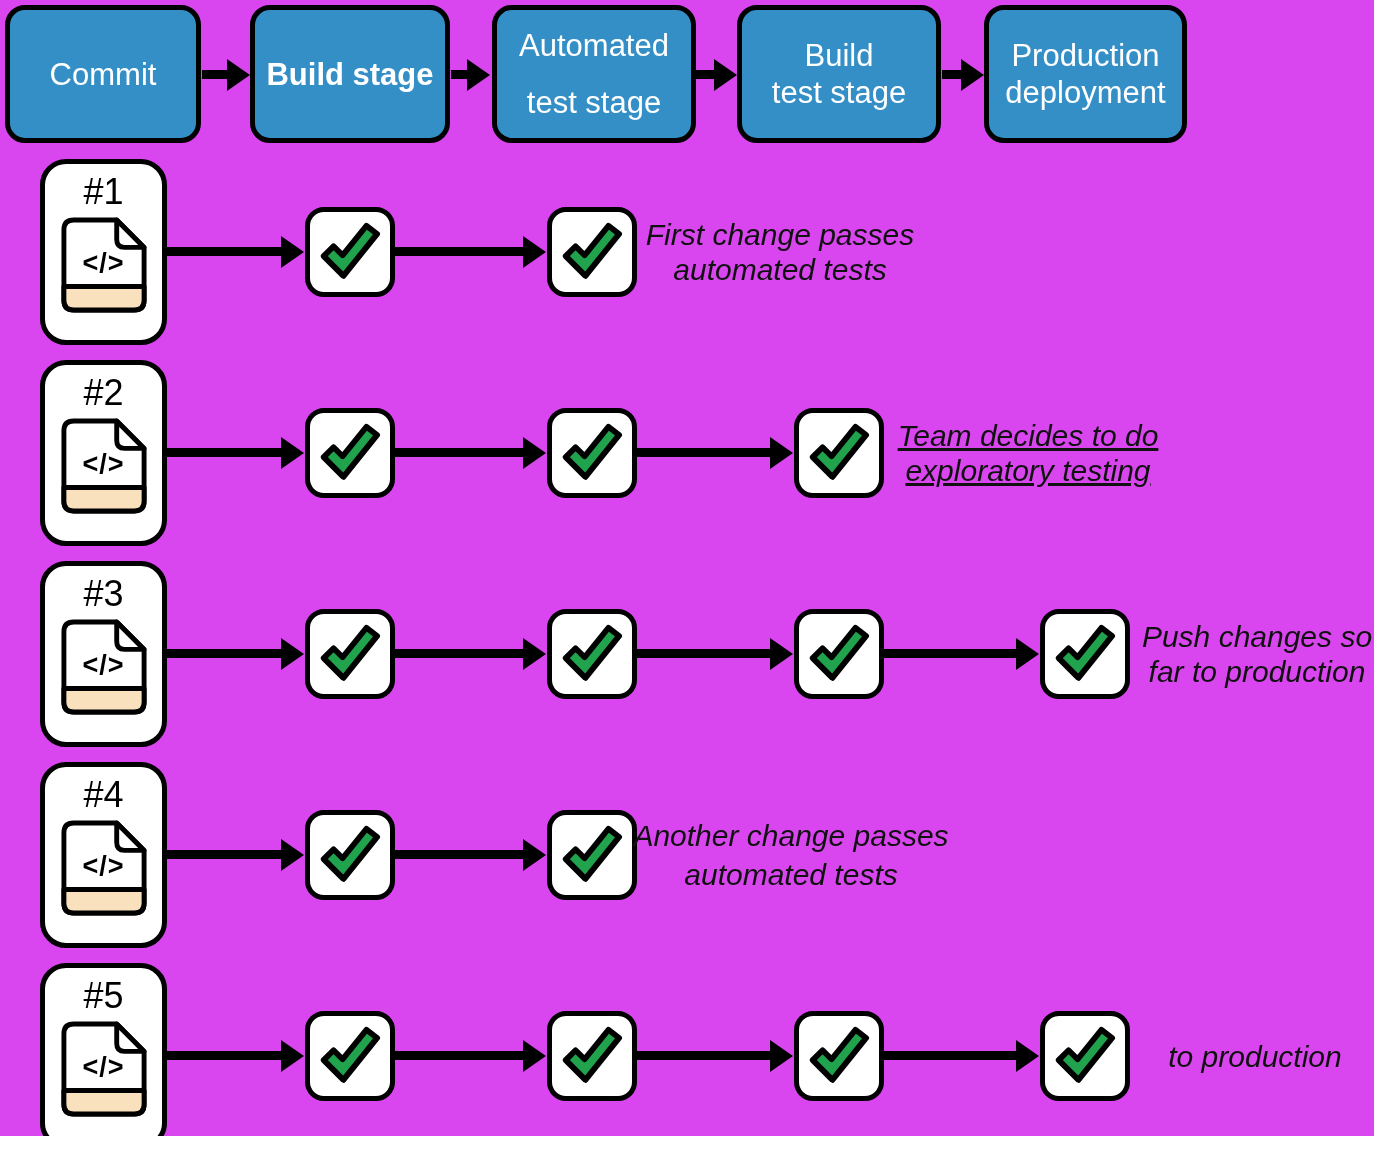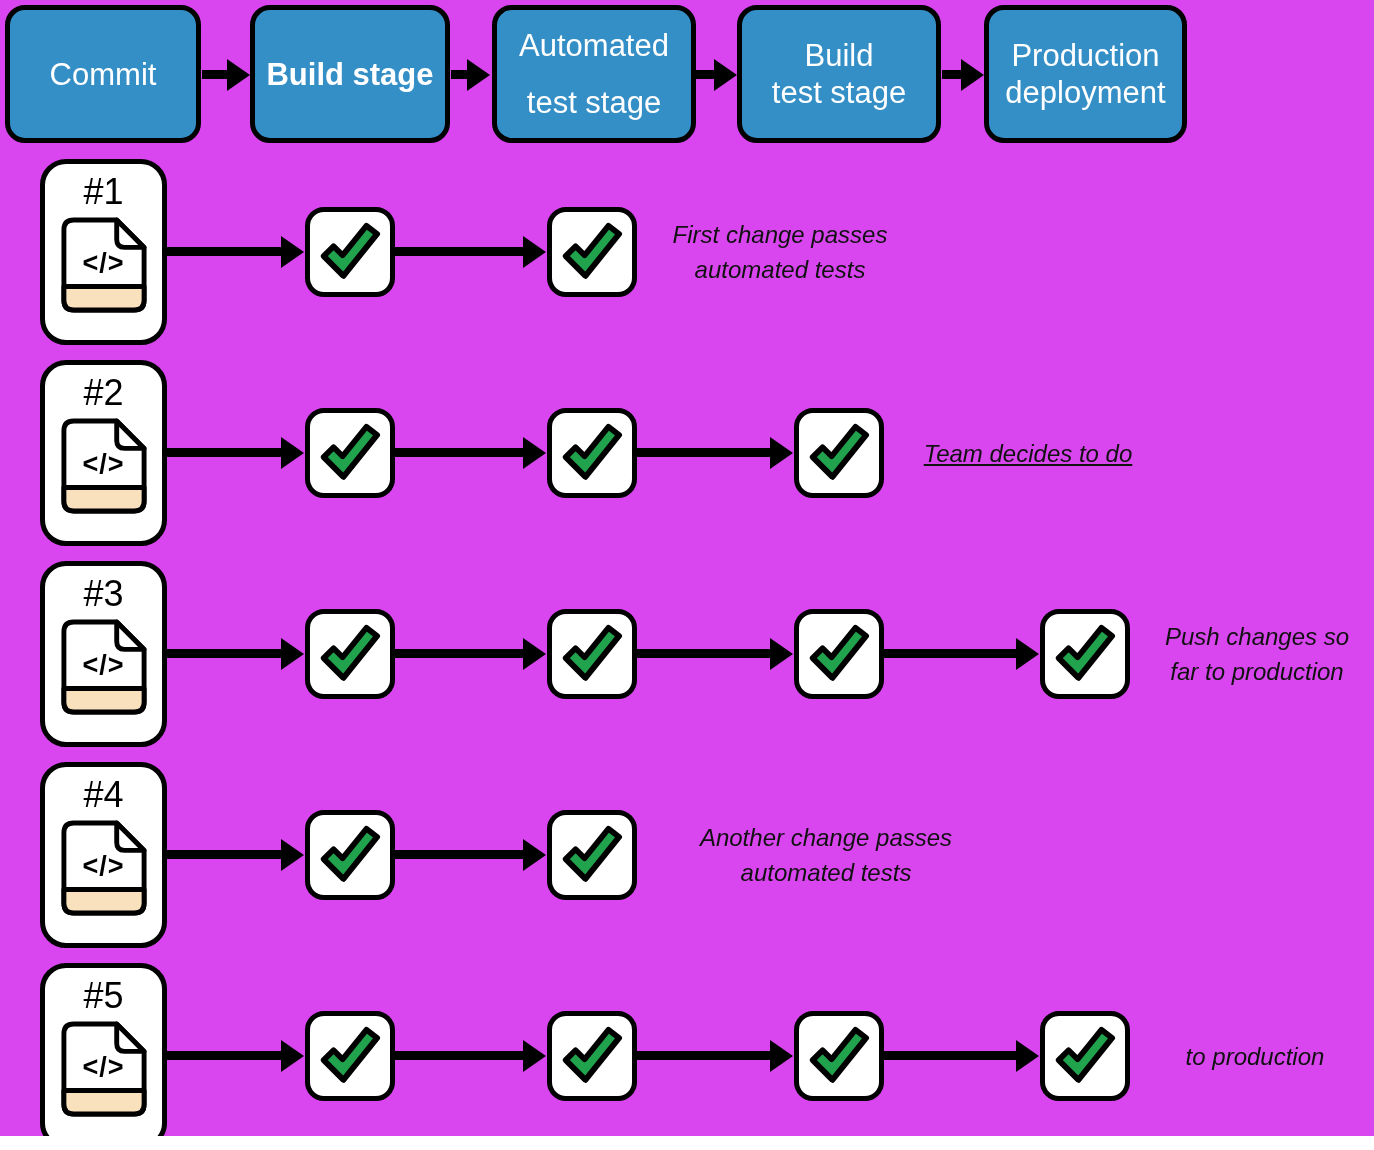--- a/index.html
+++ b/index.html
@@ -27,21 +27,21 @@
   .commit{position:absolute;left:40px;width:127px;height:186px;background:#fff;border:5px solid #000;
           border-radius:26px;box-sizing:border-box;}
   .commit-num{position:absolute;top:7px;left:0;width:100%;text-align:center;font-size:36px;color:#000;}
   .doc{position:absolute;left:50%;transform:translateX(-50%);top:52px;width:88px;height:98px;}
   .doc svg{position:absolute;left:0;top:0;width:100%;height:100%;}
   .doc-glyph{position:absolute;top:32px;left:0;width:100%;text-align:center;
              font-weight:bold;font-size:27px;color:#000;letter-spacing:1px;}
 
   
   .annotation{position:absolute;height:74px;display:flex;flex-direction:column;align-items:center;
-              justify-content:center;font-style:italic;font-size:24px;line-height:35px;color:#111;}
+              justify-content:center;font-style:italic;font-size:30px;line-height:35px;color:#111;}
   .annotation span{display:block;white-space:nowrap;text-align:center;}
 </style>
 </head>
 <body>
 
 <div class="canvas">
 
   <svg width="0" height="0" style="position:absolute">
     <defs>
       <g id="check-shape">
@@ -133,20 +133,21 @@
         </svg>
     </div>
     <div class="arrow" style="left:637px;top:448px;width:133px;"></div>
     <div class="checkbox" style="left:794px;top:408px;">
       <svg viewBox="0 0 90 90">
           <use href="#check-shape"></use>
         </svg>
     </div>
     <div class="annotation" style="left:888px;top:416px;width:280px;text-decoration:underline;">
       <span>Team decides to do</span>
+      <span>exploratory testing</span>
     </div>
   </div>
 
   <div>
     <div class="commit" style="top:561px;">
       <div class="commit-num">#3</div>
       <div class="doc">
         <svg viewBox="0 0 90 100">
             <use href="#doc-shape"></use>
           </svg>
@@ -198,21 +199,21 @@
       <svg viewBox="0 0 90 90">
           <use href="#check-shape"></use>
         </svg>
     </div>
     <div class="arrow" style="left:395px;top:850px;width:128px;"></div>
     <div class="checkbox" style="left:547px;top:810px;">
       <svg viewBox="0 0 90 90">
           <use href="#check-shape"></use>
         </svg>
     </div>
-    <div class="annotation" style="left:668px;top:818px;width:316px;">
+    <div class="annotation" style="left:633px;top:818px;width:316px;justify-content:space-between;">
       <span>Another change passes</span>
       <span>automated tests</span>
     </div>
   </div>
 
   <div>
     <div class="commit" style="top:963px;">
       <div class="commit-num">#5</div>
       <div class="doc">
         <svg viewBox="0 0 90 100">

